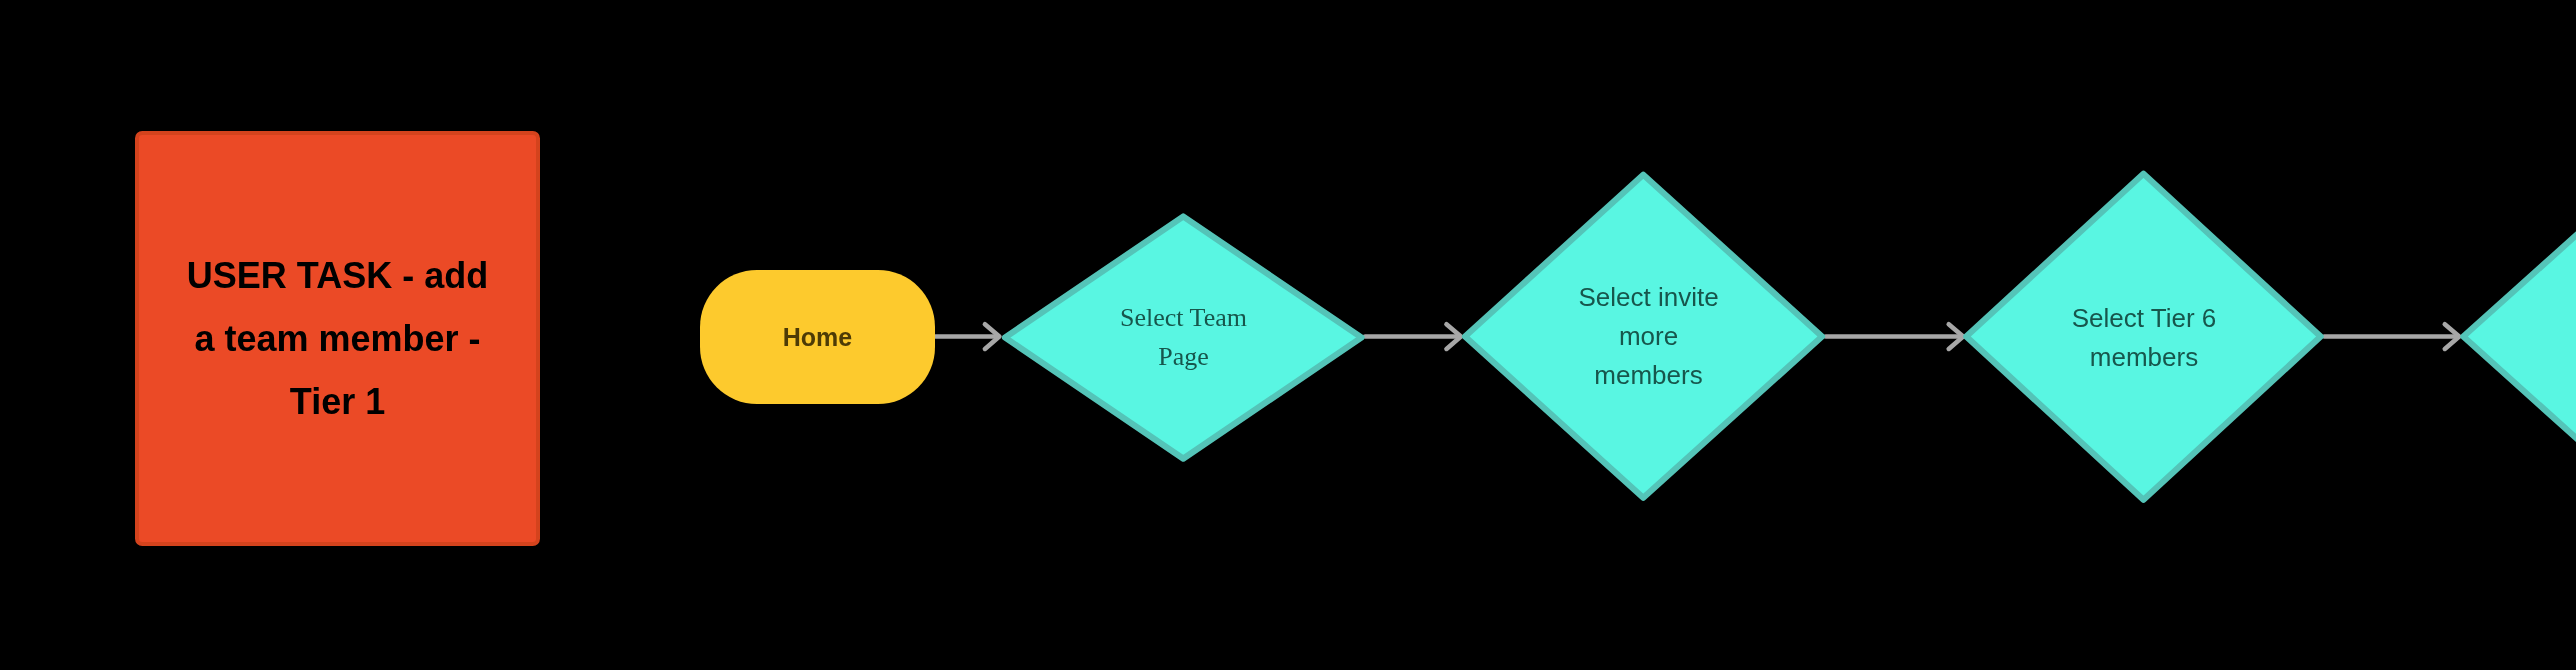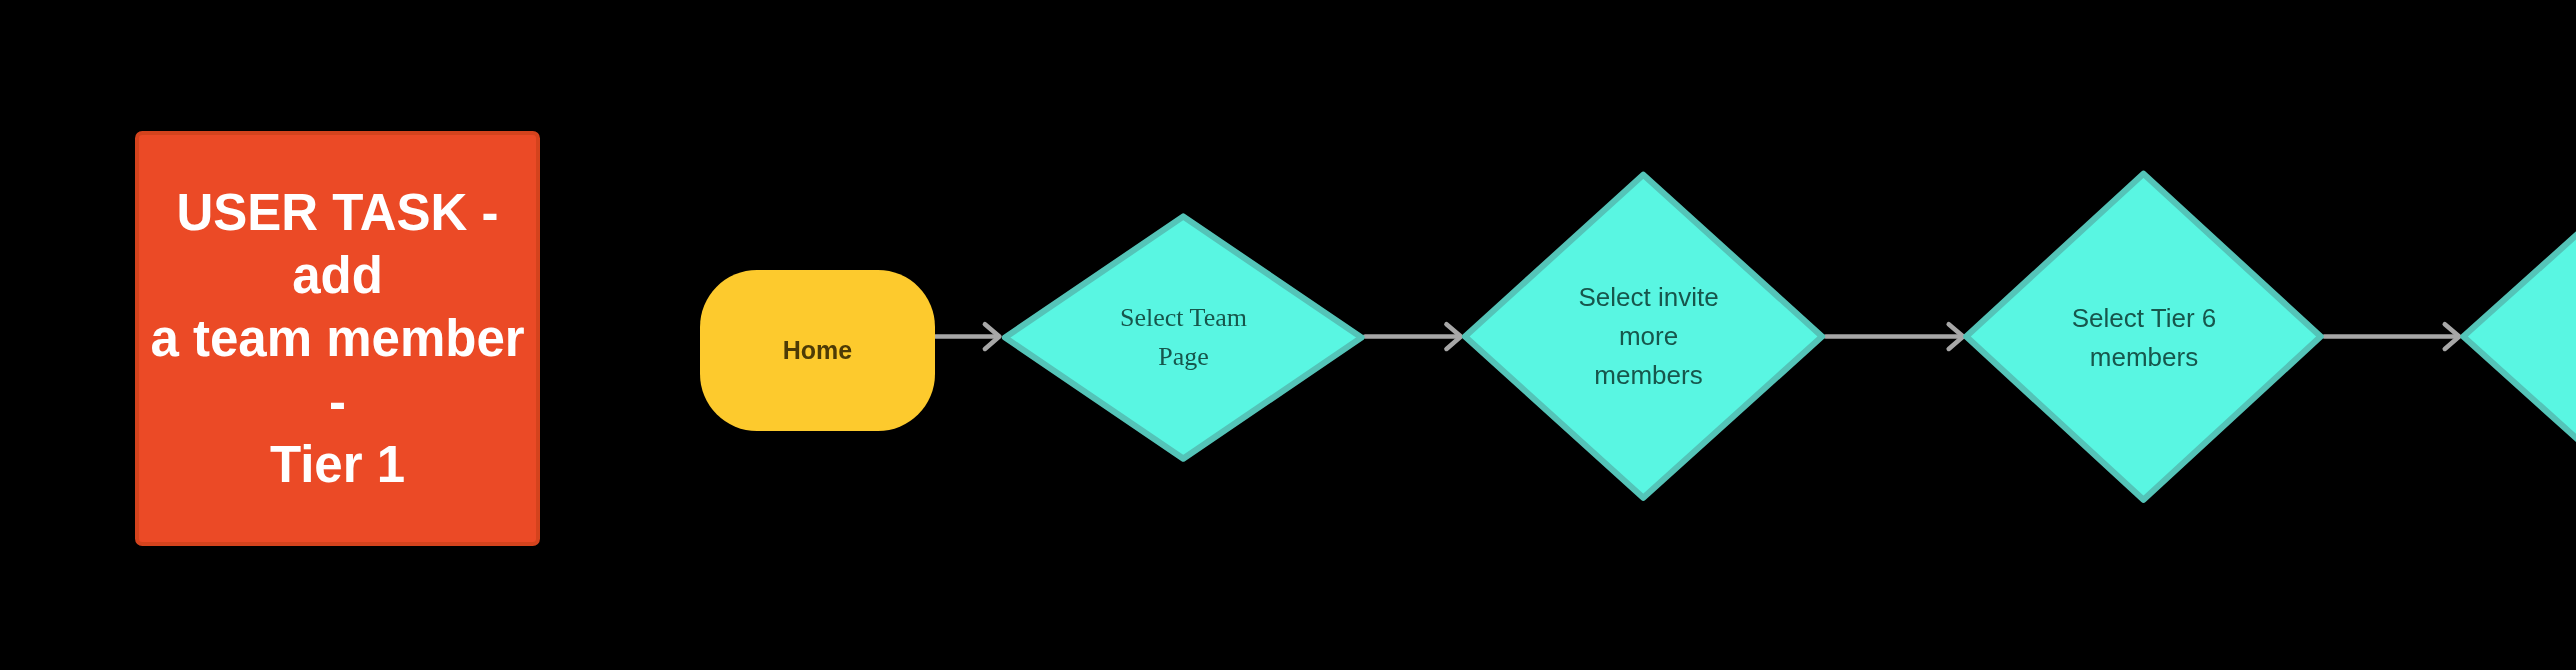--- a/index.html
+++ b/index.html
@@ -32,30 +32,30 @@
     position: absolute;
     left: 135px; top: 131px;
     width: 405px; height: 415px;
     box-sizing: border-box;
     background: #EB4A26;
     border: 4.1px solid #D4431D;
     border-radius: 7.2px;
     display: flex; align-items: center; justify-content: center;
   }
   #task-note .label {
-    color: #ffffff;
-    font-size: 51px;
+    color: #000000;
+    font-size: 36px;
     line-height: 63px;
     font-weight: 700;
   }
   
   #node-home {
     position: absolute;
     left: 700px; top: 270px;
-    width: 235px; height: 161px;
+    width: 235px; height: 134px;
     background: #FDCA2D;
     border-radius: 57px;
     display: flex; align-items: center; justify-content: center;
   }
   #node-home .label {
     color: #4D3B06;
     font-size: 25px;
     line-height: 29px;
     font-weight: 700;
   }

